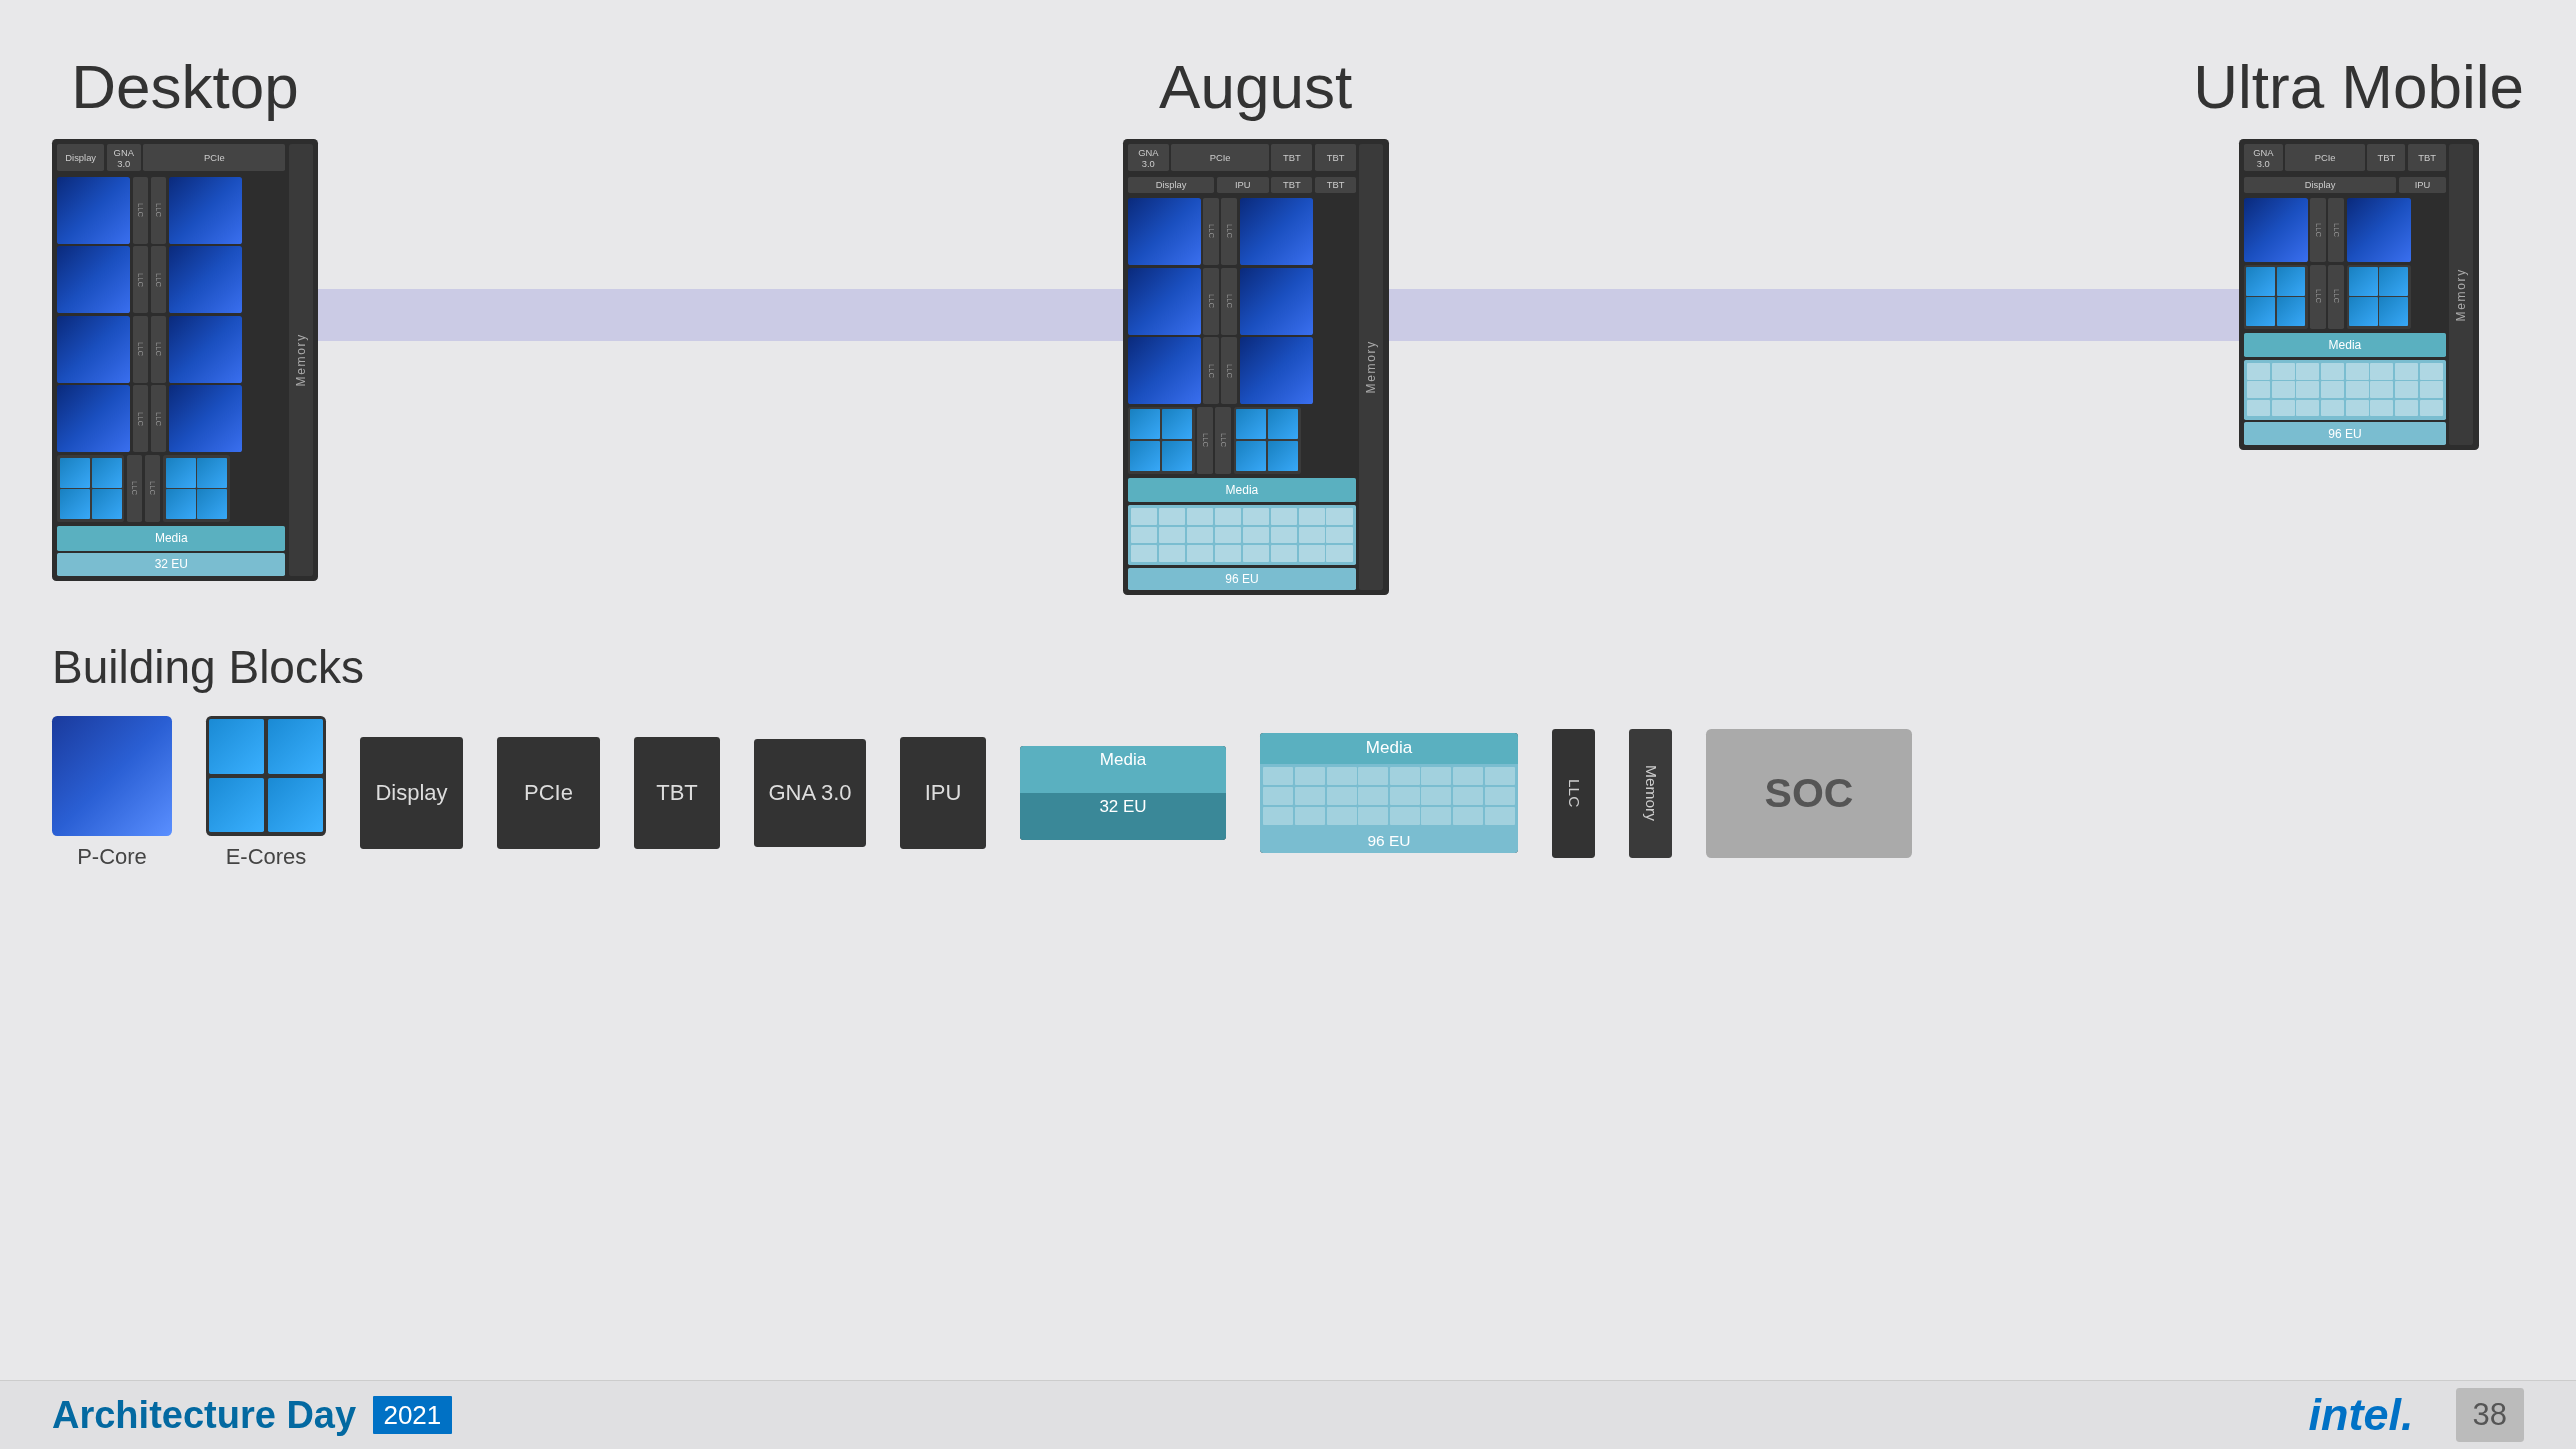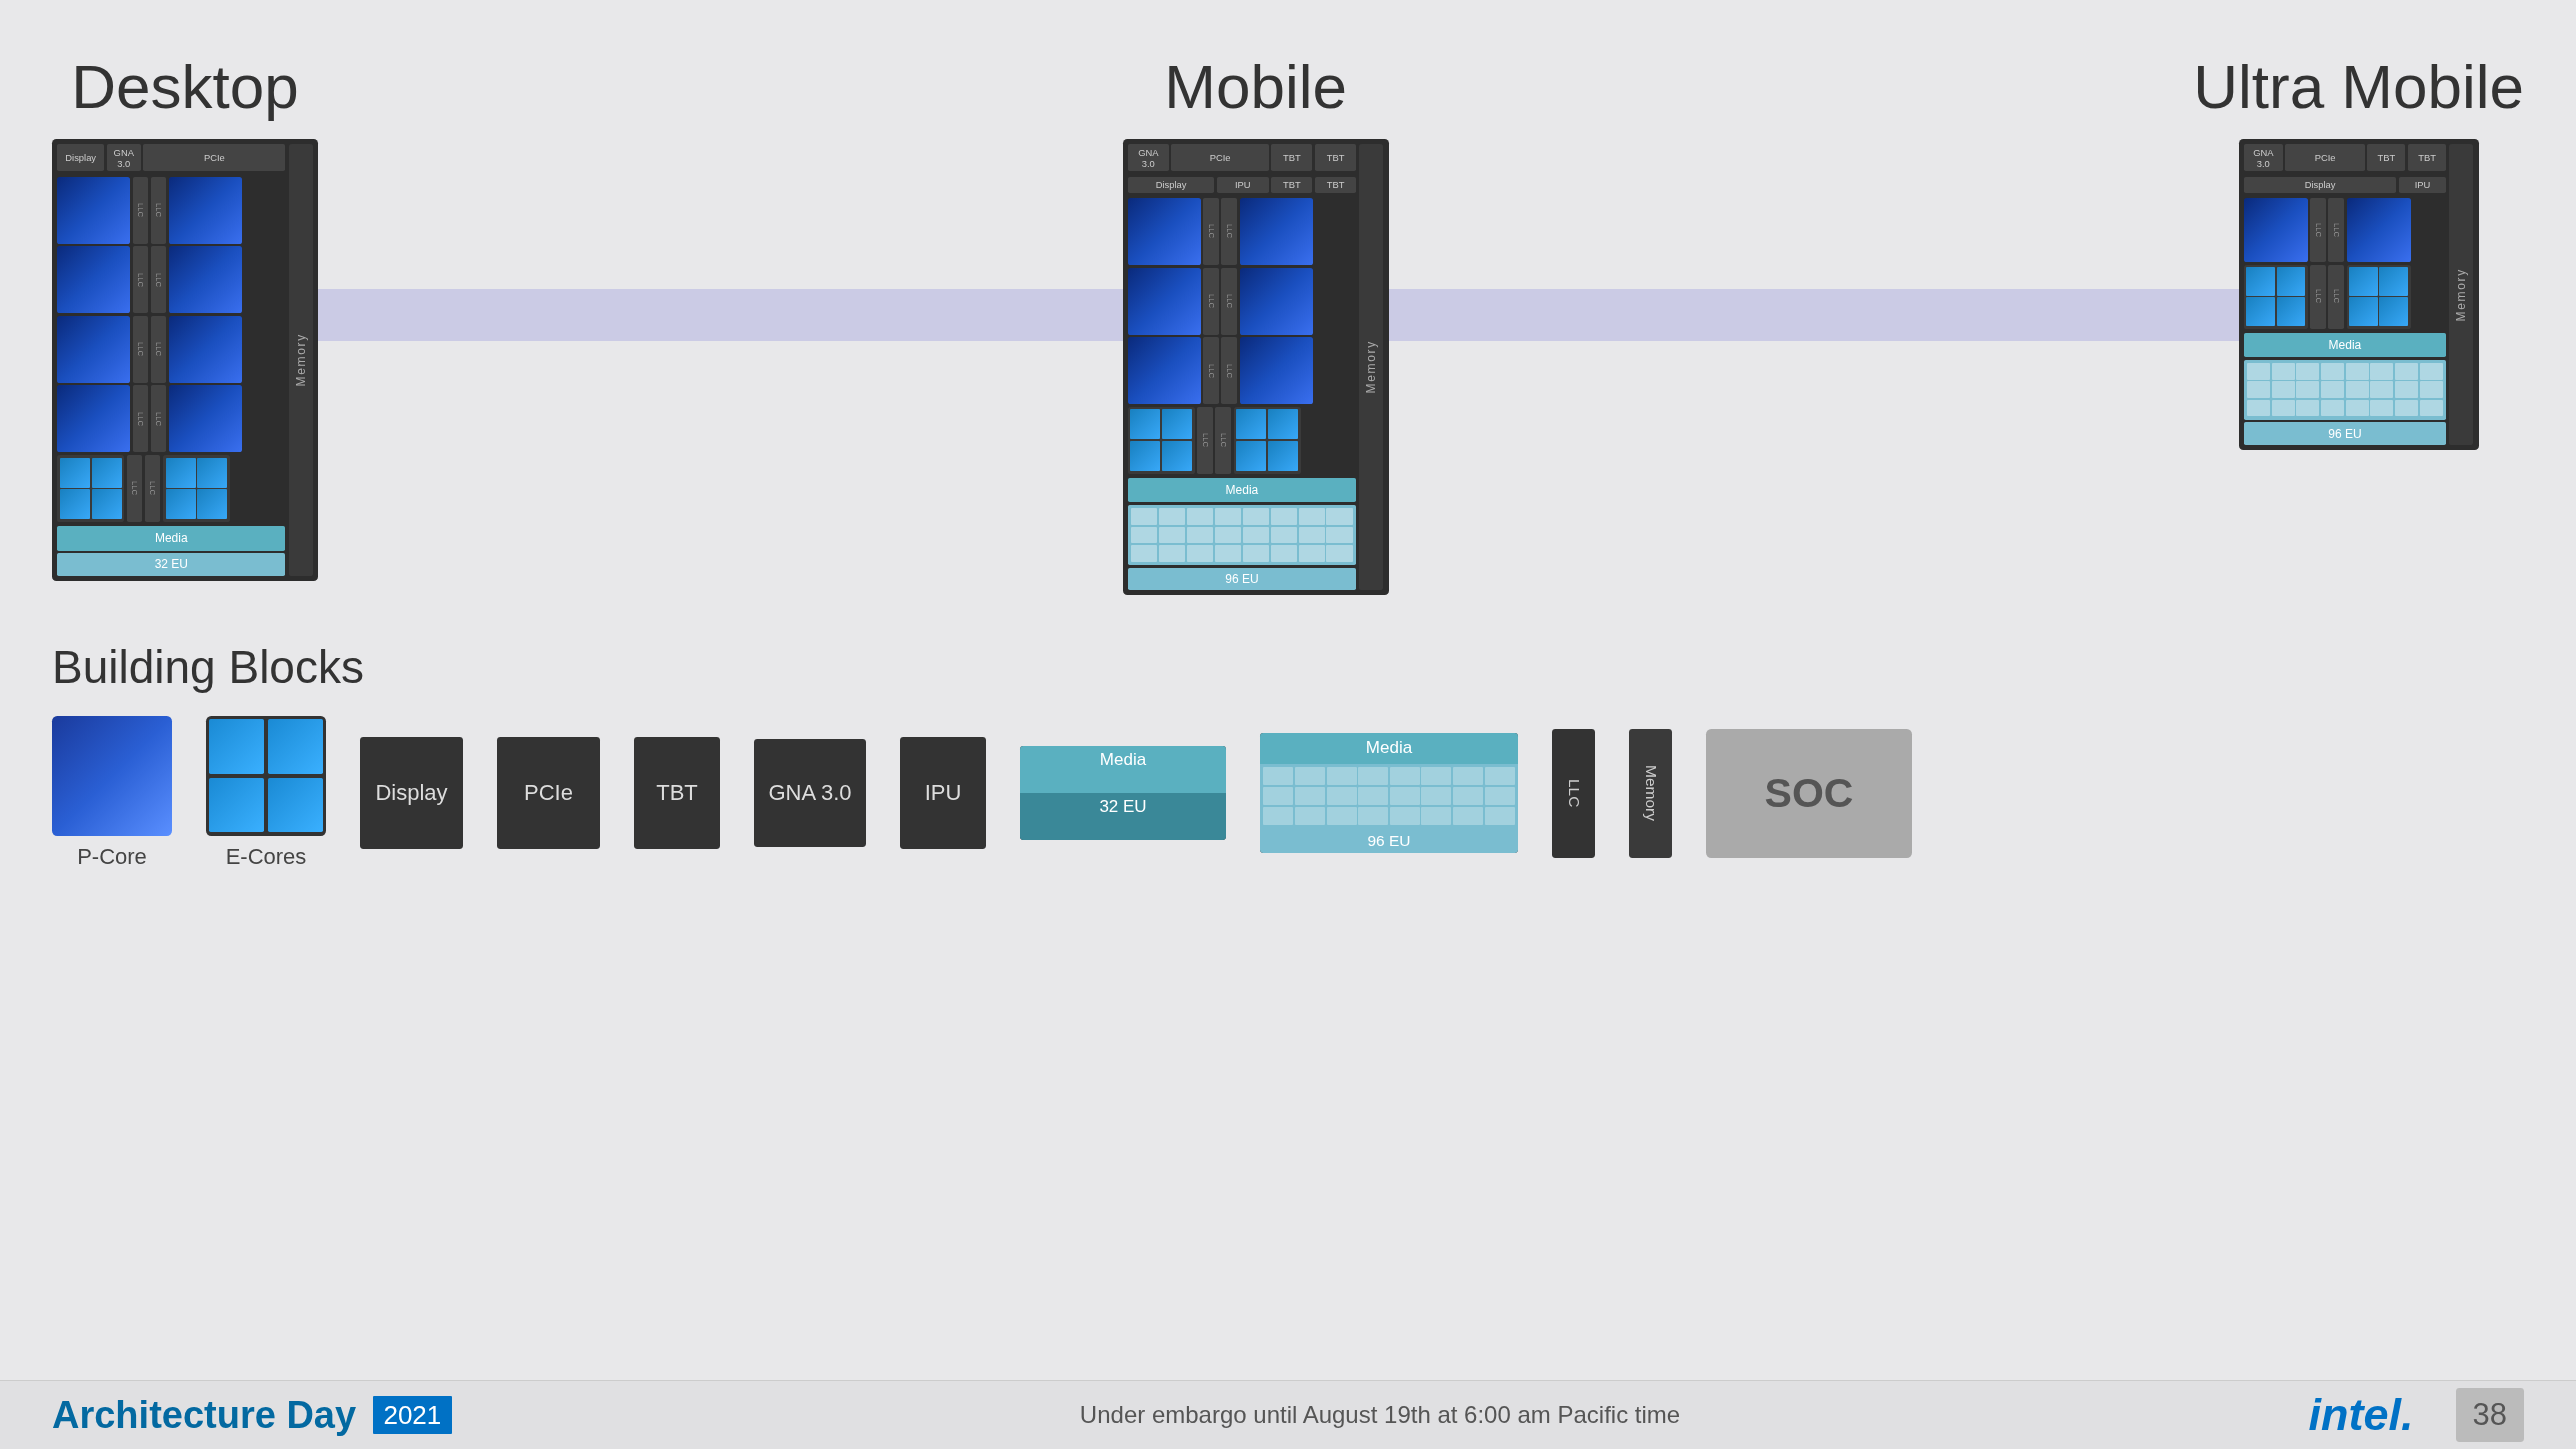--- a/index.html
+++ b/index.html
@@ -561,21 +561,21 @@
           </div>
 
           <div class="d-chip-right">
             <span class="mem-vertical">Memory</span>
           </div>
         </div>
       </div>
     </div>
 
     <div class="diagram-column">
-      <div class="diagram-title">Mobile</div>
+      <div class="diagram-title">August</div>
       <div class="chip-wrapper">
         <div class="m-chip">
           <div class="m-chip-main">
 
             <div class="chip-top-bar">
               <div class="chip-block-label" style="width:41px;">GNA<br>3.0</div>
               <div class="chip-block-label" style="flex:1;">PCIe</div>
               <div class="chip-block-label" style="width:41px;">TBT</div>
               <div class="chip-block-label" style="width:41px;">TBT</div>
             </div>
@@ -836,19 +836,18 @@
     </div>
   </div>
 
 </div>
 
 <div class="footer">
   <div class="footer-left">
     <span class="arch-day-text">Architecture Day</span>
     <span class="arch-day-year">2021</span>
   </div>
-  <div class="footer-center">Under embargo until August 19th at 6:00 am Pacific time</div>
   <div class="footer-right">
     <span class="intel-logo">intel.</span>
     <span class="page-num">38</span>
   </div>
 </div>
 
 
 </body></html>

